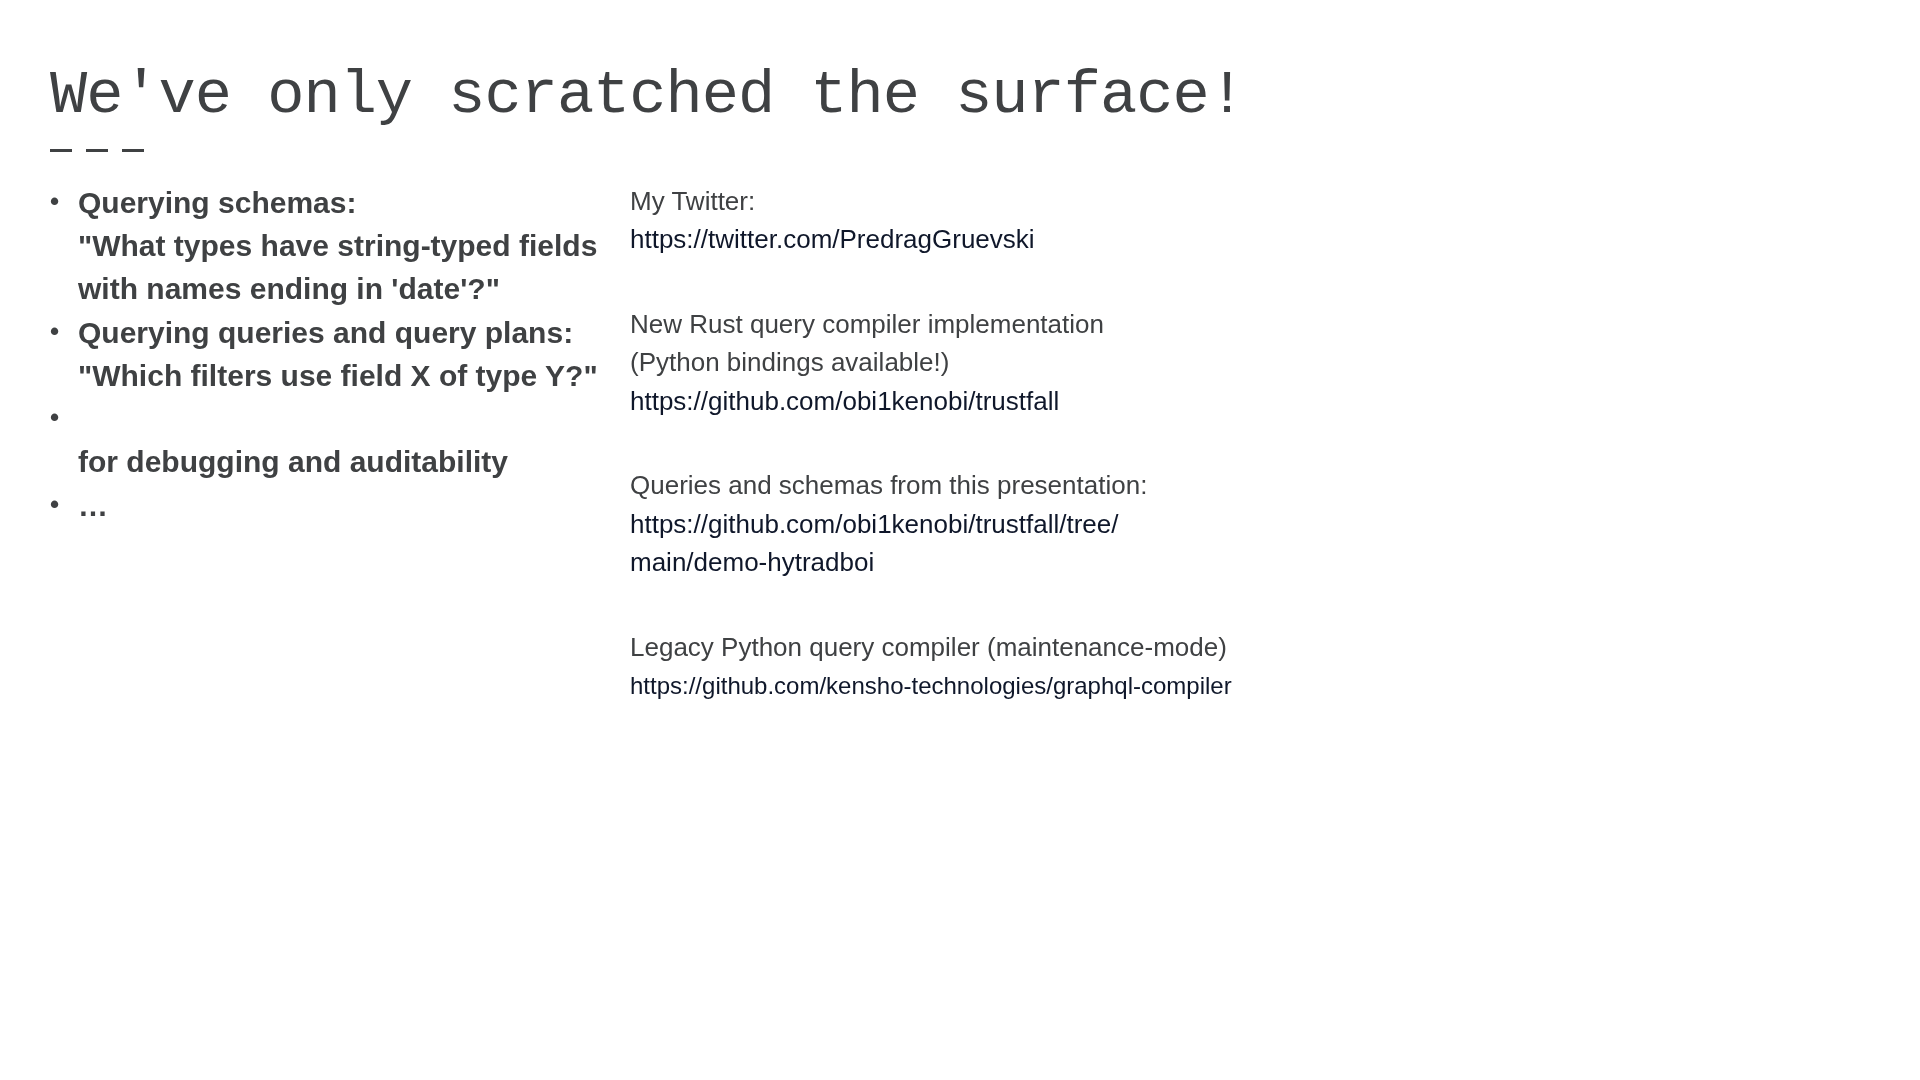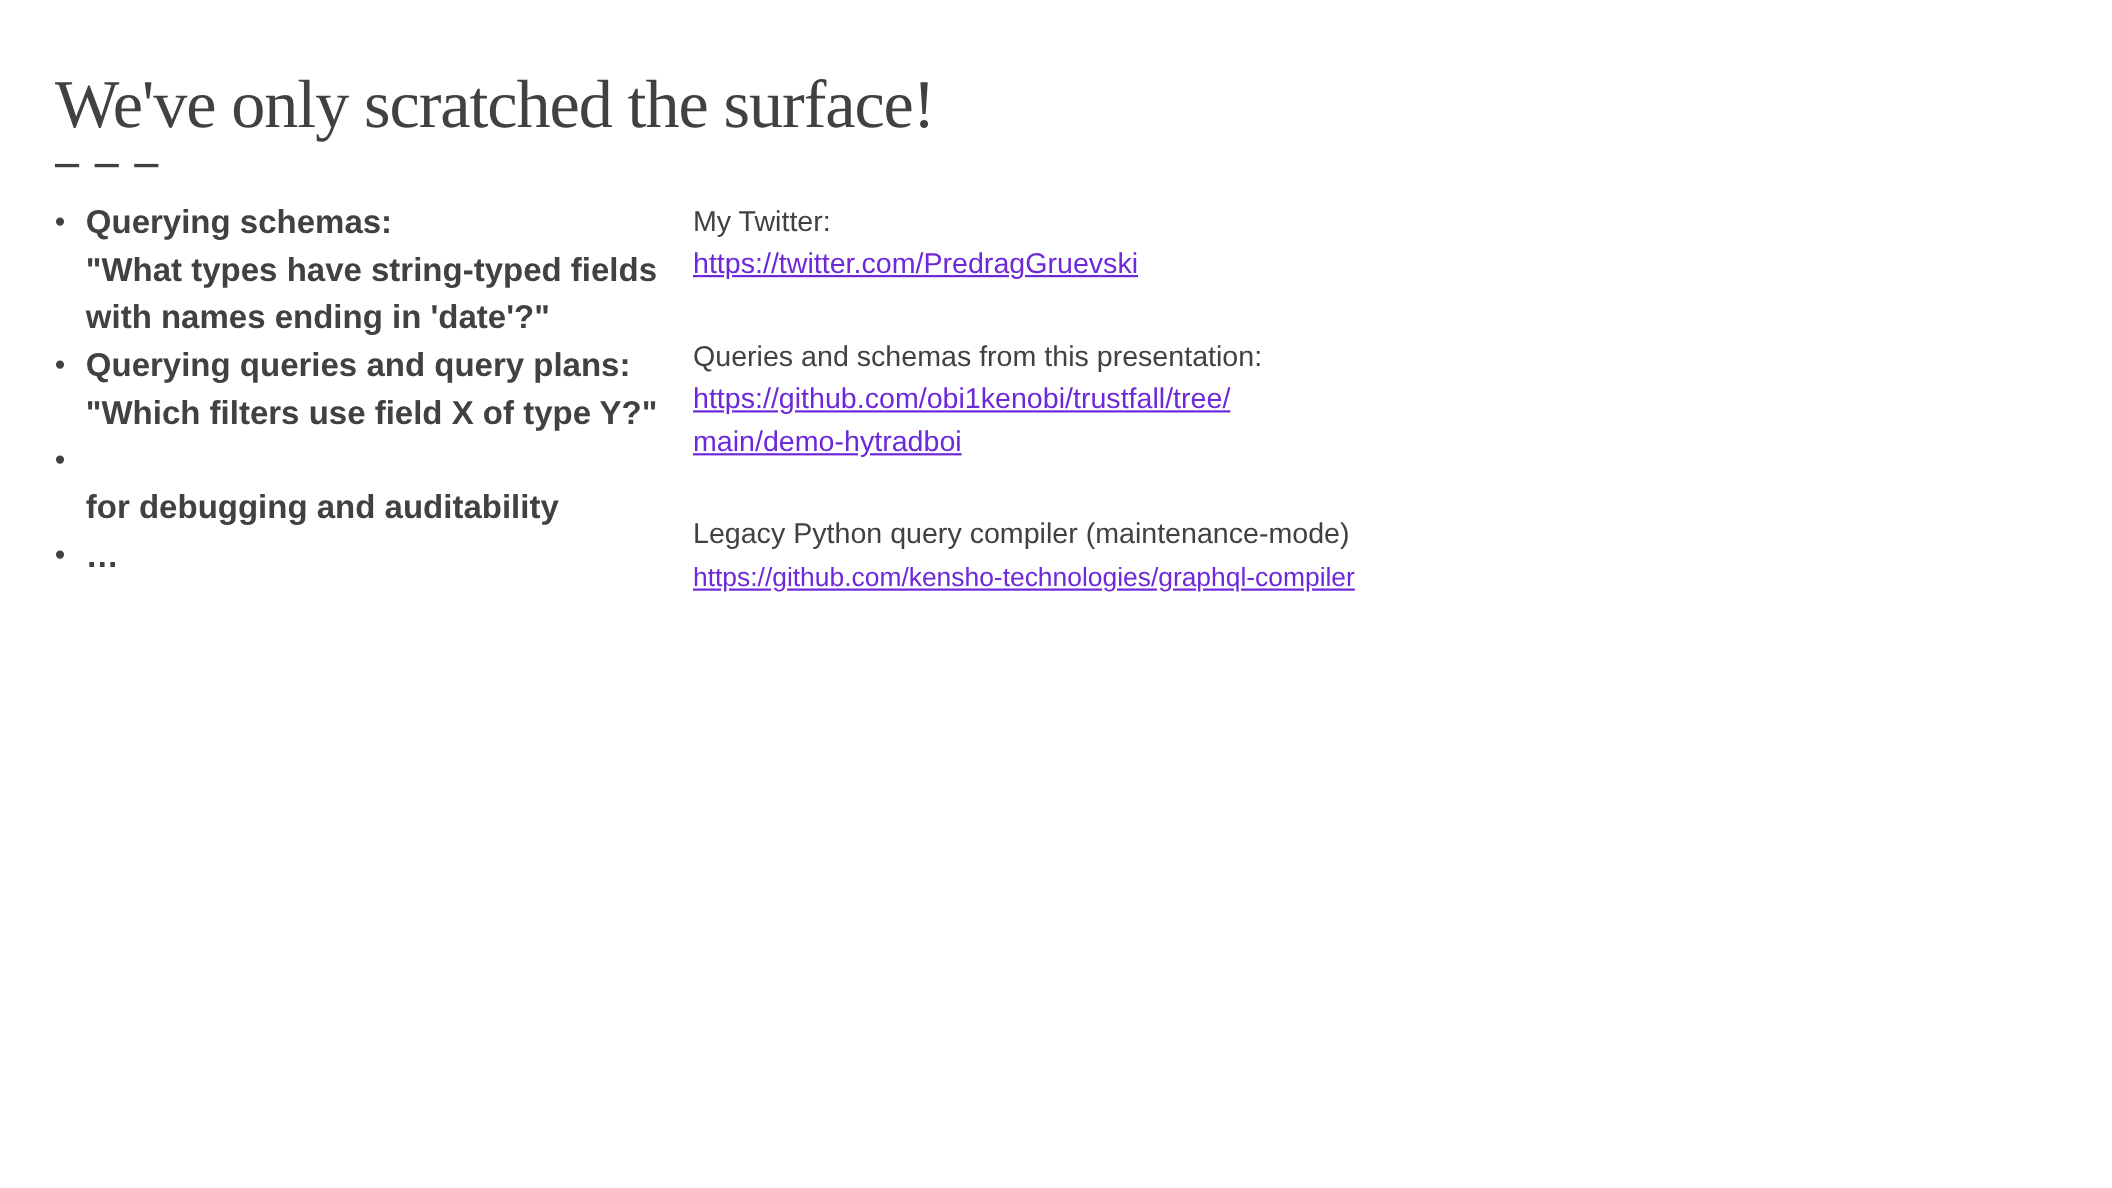--- a/index.html
+++ b/index.html
@@ -6,21 +6,21 @@
     body {
       width: 1440px;
       height: 810px;
       background: #fff;
       font-family: Arial, Helvetica, sans-serif;
       color: #3f4143;
       padding: 60px 45px 40px 50px;
       position: relative;
     }
     .title {
-      font-family: Liberation Serif, serif;
+      font-family: Liberation Mono, monospace;
       font-stretch: condensed;
       font-size: 62px;
       font-weight: 400;
       letter-spacing: -1px;
       color: #3f4143;
       margin-bottom: 18px;
     }
     .dashes {
       display: flex;
       gap: 14px;
@@ -60,22 +60,21 @@
       flex: 1;
       font-size: 26px;
       line-height: 1.48;
       color: #3f4143;
       padding-top: 0;
     }
     .rblock { margin-bottom: 46px; }
     .rblock:last-child { margin-bottom: 0; }
     .rblock.last .link { font-size: 24px; }
     .link {
-      color: #6d28d9;
-      text-decoration: underline;
+      color: #0f172a;
       cursor: pointer;
     }
   </style>
 </head>
 <body>
 
 <h1 class="title">We've only scratched the surface!</h1>
 
 <div class="dashes">
   <div class="dash"></div>
@@ -106,20 +105,25 @@
     </ul>
   </div>
 
   <div class="right">
 
     <div class="rblock">
       <div>My Twitter:</div>
       <a class="link">https://twitter.com/PredragGruevski</a>
     </div>
 
+    <div class="rblock">
+      <div>New Rust query compiler implementation</div>
+      <div>(Python bindings available!)</div>
+      <a class="link">https://github.com/obi1kenobi/trustfall</a>
+    </div>
 
     <div class="rblock">
       <div>Queries and schemas from this presentation:</div>
       <a class="link">
         <span>https://github.com/obi1kenobi/trustfall/tree/</span><br>
         <span>main/demo-hytradboi</span>
       </a>
     </div>
 
     <div class="rblock last">

